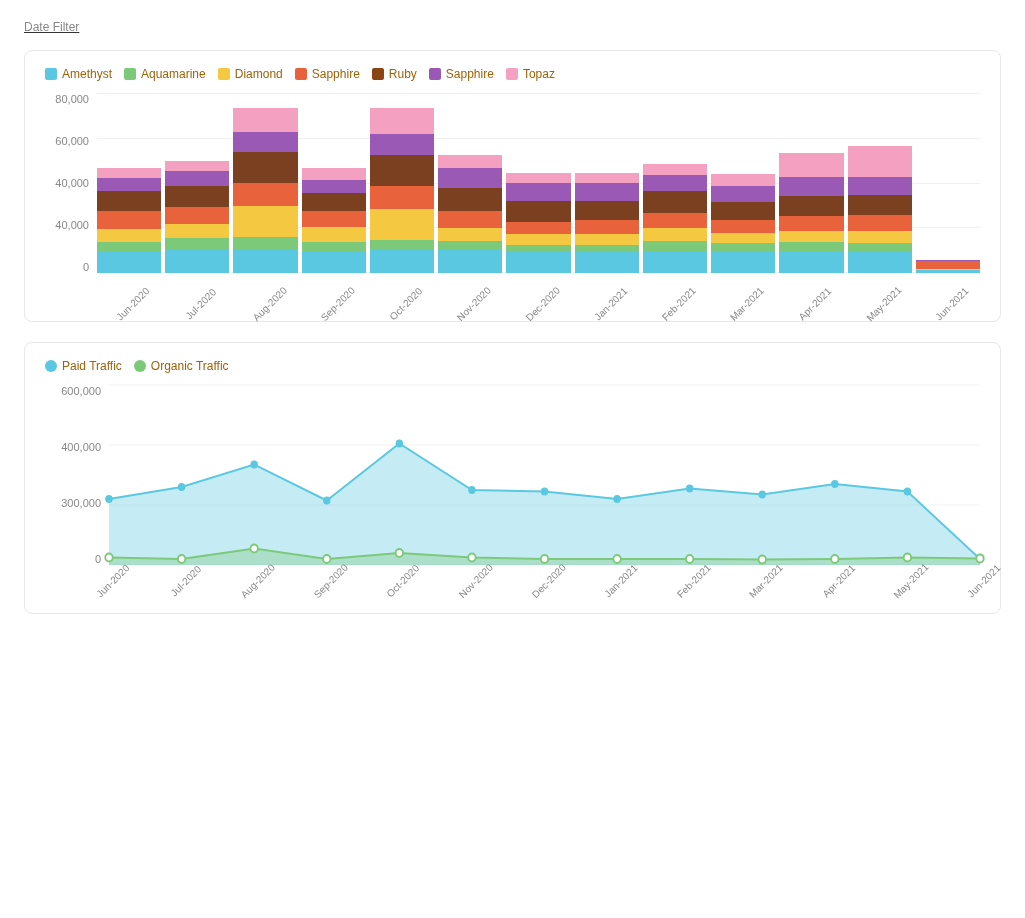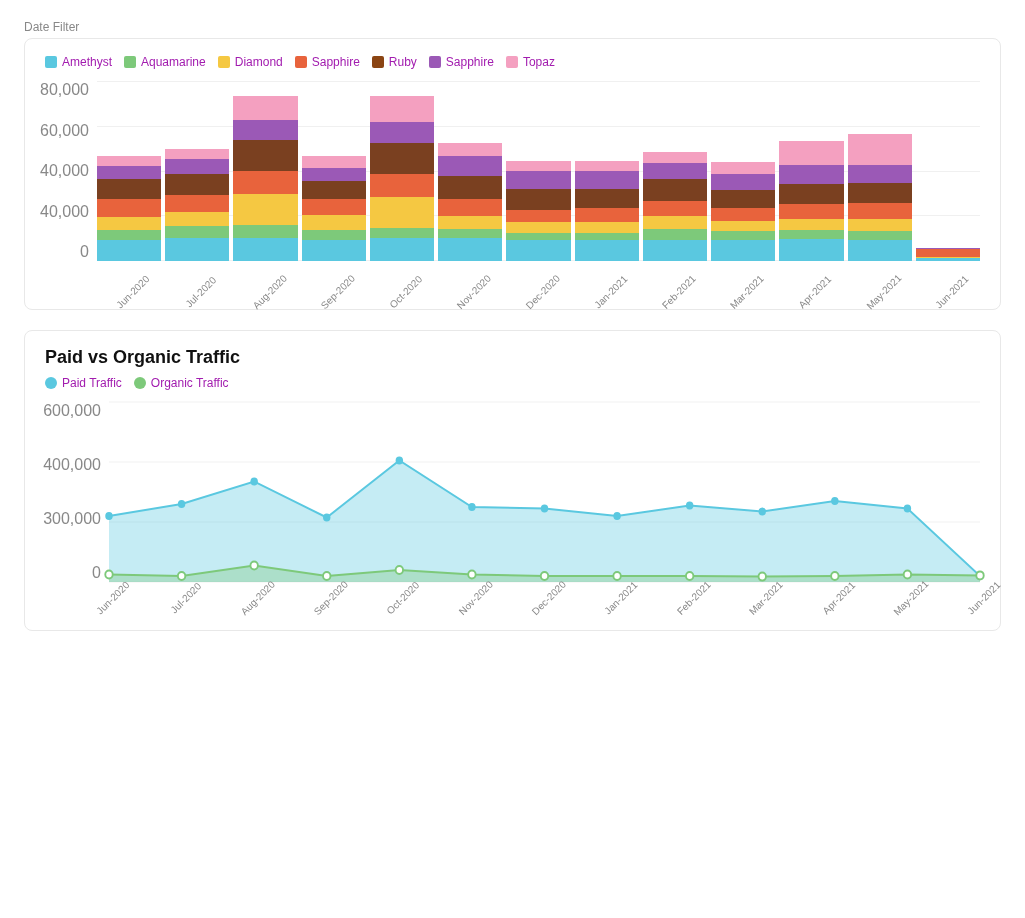--- a/index.html
+++ b/index.html
@@ -35,21 +35,22 @@
     }
     .icon-btn {
       cursor: pointer;
       color: #555;
       font-size: 20px;
       background: none;
       border: none;
       padding: 4px;
     }
     .date-filter-section {
-      margin-bottom: 4px;
+      margin-bottom: 16px;
+      text-decoration: underline;
     }
     .date-filter-label {
       font-size: 12px;
       color: #888;
       display: block;
     }
     .date-filter-value {
       font-size: 14px;
       color: #333;
       cursor: pointer;
@@ -83,21 +84,21 @@
       display: flex;
       flex-wrap: wrap;
       gap: 12px;
       margin-bottom: 12px;
     }
     .legend-item {
       display: flex;
       align-items: center;
       gap: 5px;
       font-size: 12px;
-      color: #a21caf;
+      color: #a16207;
     }
     .legend-color {
       width: 12px;
       height: 12px;
       border-radius: 2px;
       flex-shrink: 0;
     }
     
     .bar-chart-container {
       display: flex;
@@ -122,21 +123,21 @@
       top: 0;
       height: calc(100% - 40px);
       width: 50px;
       display: flex;
       flex-direction: column;
       justify-content: space-between;
       align-items: flex-end;
       padding-right: 6px;
     }
     .y-label {
-      font-size: 16px;
+      font-size: 11px;
       color: #888;
     }
     .bar-group {
       display: flex;
       flex-direction: column-reverse;
       align-items: center;
       flex: 1;
       min-width: 0;
       height: 180px;
       position: relative;
@@ -385,23 +386,20 @@
             <div class="bar-segment" style="height: 0.771429px; background: rgb(122, 64, 32);"></div>
             <div class="bar-segment" style="height: 0.514286px; background: rgb(155, 89, 182);"></div>
             <div class="bar-segment" style="height: 0.514286px; background: rgb(244, 160, 192);"></div>
             <span class="x-label">Jun-2021</span>
           </div>
         </div>
     </div>
   </div>
 
   <div class="chart-section">
-    <div class="chart-header">
-      <h2 class="chart-title">Paid vs Organic Traffic</h2>
-    </div>
     <div class="legend" id="po-legend">
         <div class="legend-item">
           <div class="legend-color" style="background:#5AC8E0;border-radius:50%;"></div>
           <span>Paid Traffic</span>
         </div>
         <div class="legend-item">
           <div class="legend-color" style="background:#7DC97A;border-radius:50%;"></div>
           <span>Organic Traffic</span>
         </div>
       </div>

